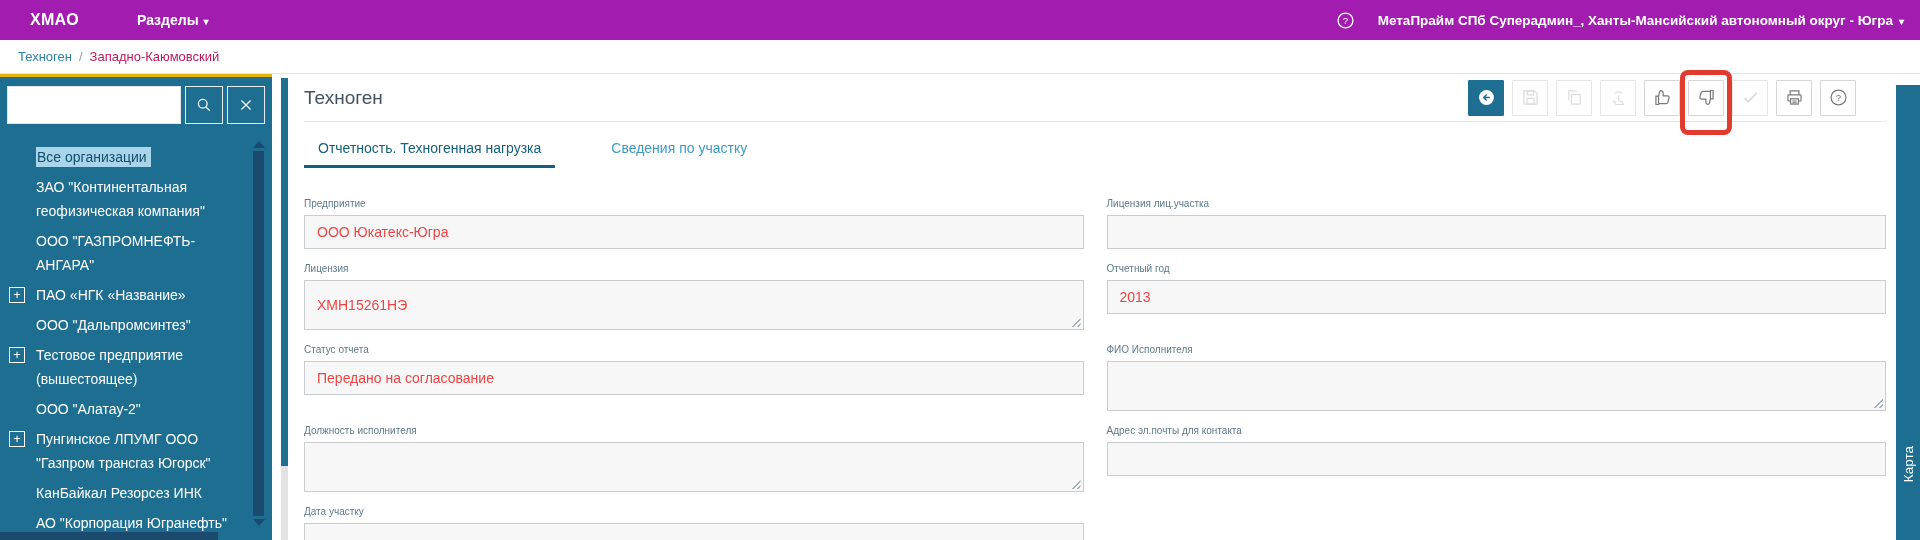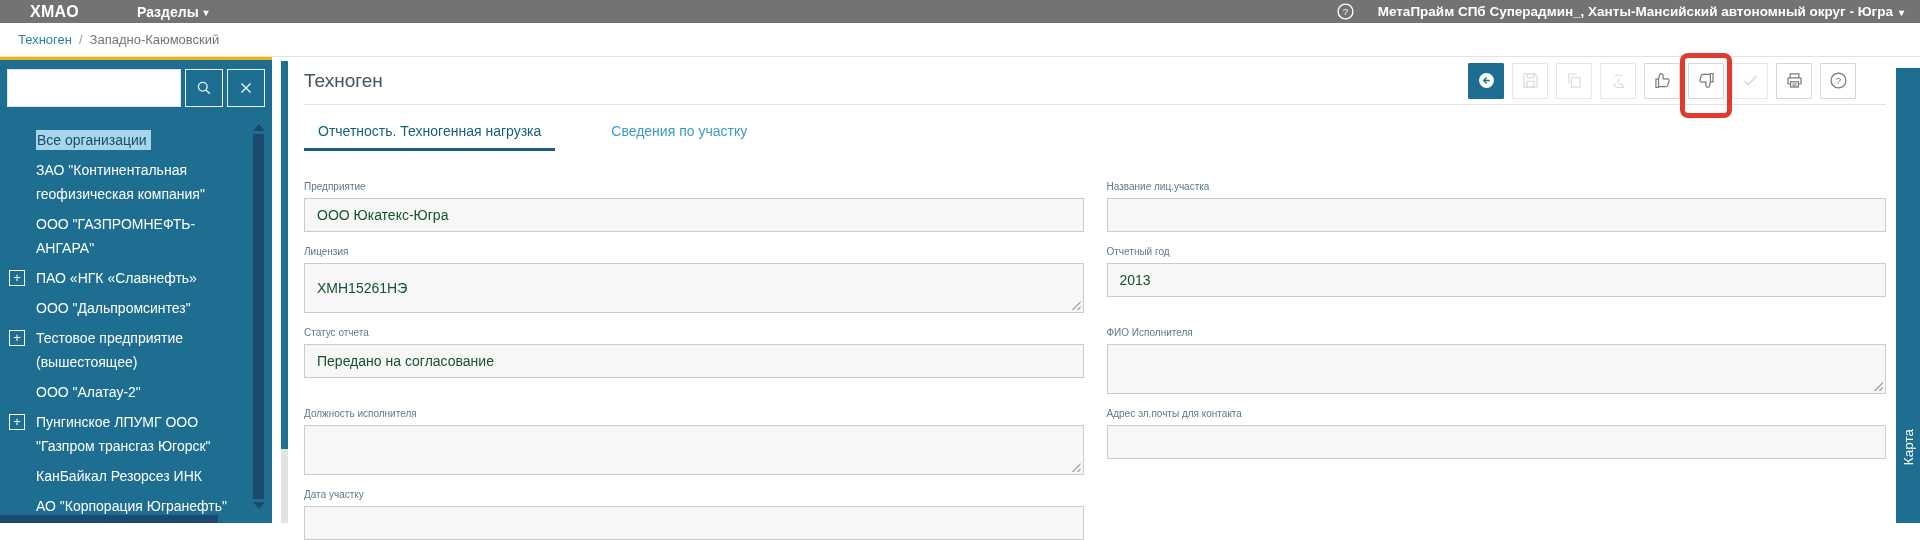--- a/index.html
+++ b/index.html
@@ -1,35 +1,35 @@
 <!DOCTYPE html>
 <html><head>
 <meta charset="utf-8">
 <style>
   * { margin:0; padding:0; box-sizing:border-box; }
   html,body { width:1920px; height:540px; overflow:hidden; background:#fff;
     font-family:"Liberation Sans", sans-serif; }
 
   
-  .topbar { height:23px; background:#737373; display:flex; align-items:center;
+  .topbar { height:40px; background:#a21caf; display:flex; align-items:center;
     color:#fff; padding:0 16px 0 30px; }
   .brand { font-size:16px; font-weight:bold; letter-spacing:.3px; }
   .topmenu { margin-left:58px; font-size:14px; font-weight:600; display:flex; align-items:center; gap:5px; cursor:pointer; }
   .caret { font-size:10px; position:relative; top:1px; }
   .topbar .spacer { flex:1; }
   .tb-help { width:21px; height:21px; margin-right:22px; cursor:pointer; }
   .tb-help svg { width:21px; height:21px; }
   .userbox { font-size:13.5px; font-weight:600; display:flex; align-items:center; gap:6px; cursor:pointer; }
 
   
   .breadcrumb { height:34px; display:flex; align-items:center; padding-left:18px;
     font-size:13px; border-bottom:1px solid #e3e3e3; background:#fff; gap:7px; }
   .bc-link1 { color:#2d80a6; cursor:pointer; }
   .bc-sep { color:#8aa0ab; }
-  .bc-link2 { color:#737373; }
+  .bc-link2 { color:#be185d; }
 
   
   .content { display:flex; height:466px; }
 
   
   .sidebar { width:272px; background:#1e6e92; border-top:3px solid #eab308; position:relative;
     flex:none; display:flex; flex-direction:column; }
   .search-row { display:flex; gap:4px; padding:9px 7px; flex:none; }
   .search-input { flex:1; height:38px; background:#fff; border:1px solid #dfe5e8; outline:none;
     font-size:14px; padding:0 8px; color:#2f4551; min-width:0; font-family:"Liberation Sans",sans-serif; }
@@ -79,21 +79,21 @@
   .tab { font-size:14px; padding:6px 14px 9px; cursor:pointer; }
   .tab.active { color:#16607b; border-bottom:3px solid #16607b; }
   .tab.inactive { color:#3d9ac6; }
 
   
   .form-grid { display:grid; grid-template-columns:1fr 1fr; column-gap:23px; row-gap:14px;
     margin-top:30px; align-items:start; }
   .field { position:relative; }
   .field-label { font-size:10px; color:#5d7a89; margin-bottom:6px; }
   .field-input { position:relative; background:#f7f7f7; border:1px solid #c9cdd0; min-height:34px;
-    display:flex; align-items:center; padding:0 12px; font-size:14px; color:#14532d; }
+    display:flex; align-items:center; padding:0 12px; font-size:14px; color:#ef4444; }
   .field-input.ta { min-height:50px; align-items:flex-start; padding-top:16px; }
   .field-input.grip::after { content:""; position:absolute; right:2px; bottom:2px; width:10px; height:10px;
     background:repeating-linear-gradient(-45deg, transparent 0 2px, #9fb0ba 2px 3.5px);
     clip-path:polygon(100% 0, 100% 100%, 0 100%); }
 
   
   .map-strip { width:24px; flex:none; background:#1e6e92; margin-top:11px; display:flex;
     align-items:center; justify-content:flex-end; flex-direction:column; padding-bottom:58px; cursor:pointer; }
   .map-strip span { writing-mode:vertical-rl; transform:rotate(180deg); color:#fff; font-size:13.5px; }
 </style>
@@ -154,21 +154,21 @@
     <span class="org-label">ЗАО "Континентальная геофизическая компания"</span>
   </div>
 
   <div class="org-item">
     
     <span class="org-label">ООО "ГАЗПРОМНЕФТЬ-АНГАРА"</span>
   </div>
 
   <div class="org-item">
     <span class="expander">+</span>
-    <span class="org-label">ПАО «НГК «Славнефть»</span>
+    <span class="org-label">ПАО «НГК «Название»</span>
   </div>
 
   <div class="org-item">
     
     <span class="org-label">ООО "Дальпромсинтез"</span>
   </div>
 
   <div class="org-item">
     <span class="expander">+</span>
     <span class="org-label">Тестовое предприятие (вышестоящее)</span>
@@ -286,21 +286,21 @@
         <div class="tab inactive">Сведения по участку</div>
       </div>
 
     <div class="form-grid" id="form-grid">
   <div class="field">
     <div class="field-label">Предприятие</div>
     <div class="field-input">ООО Юкатекс-Югра</div>
   </div>
 
   <div class="field">
-    <div class="field-label">Название лиц.участка</div>
+    <div class="field-label">Лицензия лиц.участка</div>
     <div class="field-input"></div>
   </div>
 
   <div class="field">
     <div class="field-label">Лицензия</div>
     <div class="field-input ta grip">ХМН15261НЭ</div>
   </div>
 
 
   <div class="field">

